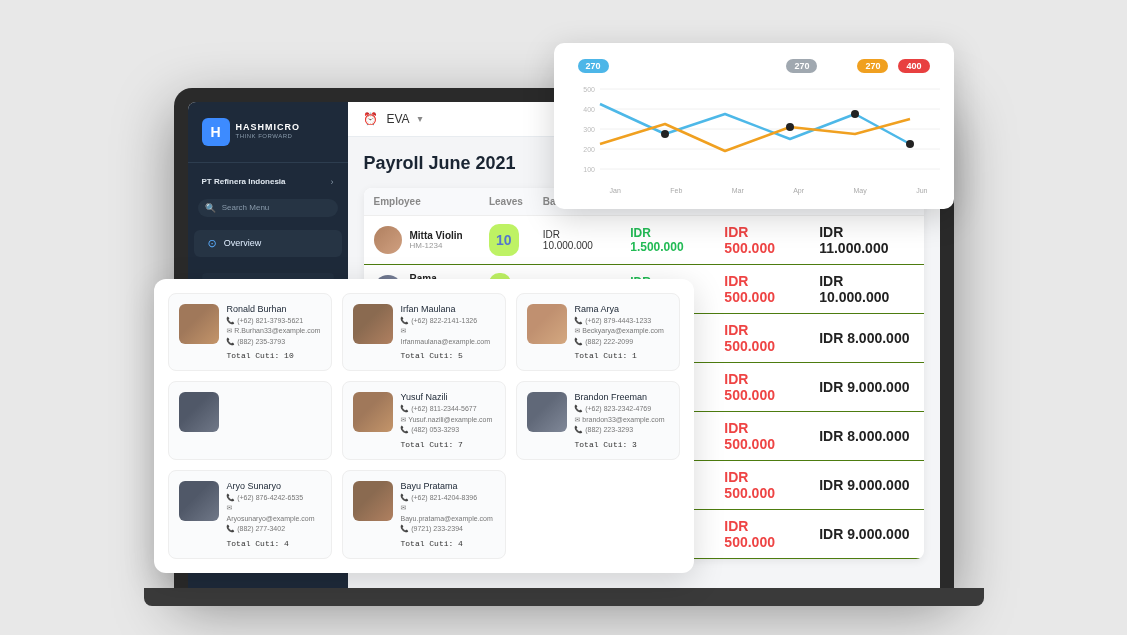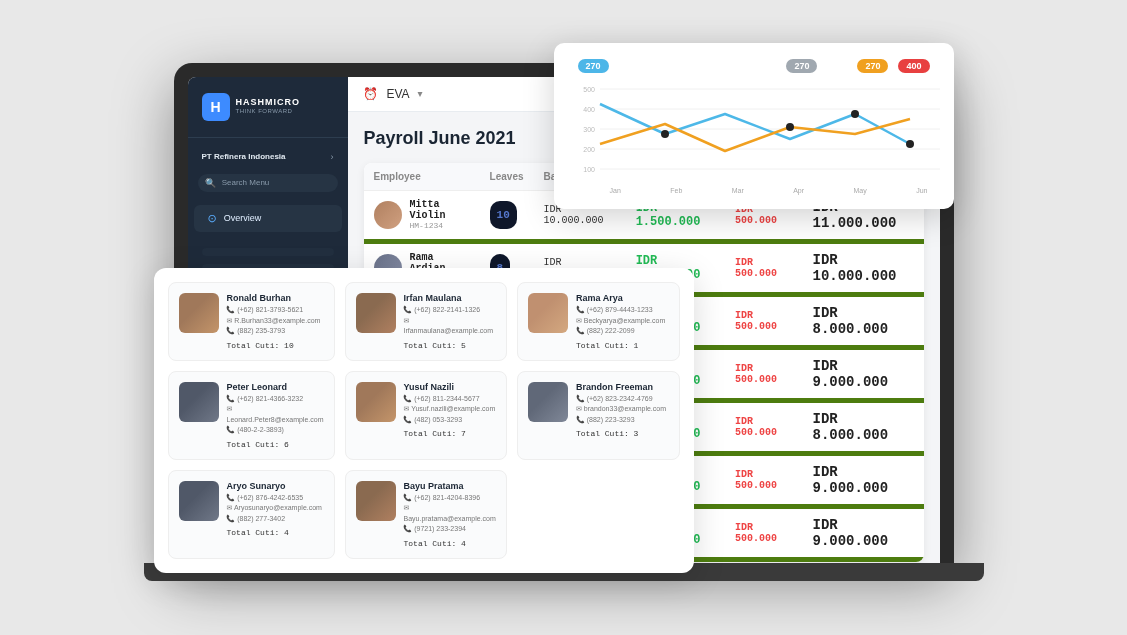--- a/index.html
+++ b/index.html
@@ -223,23 +223,22 @@
     .payroll-table th {
       background: #f8f9fb;
       color: #888;
       font-weight: 600;
       padding: 8px 10px;
       text-align: left;
       border-bottom: 1px solid #eee;
     }
     .payroll-table td {
       padding: 8px 10px;
-      border-bottom: 5px solid #4d7c0f;
+      border-bottom: 1px solid #4d7c0f;
       color: #333;
-      font-family: Liberation Mono, monospace;
     }
     .employee-cell {
       display: flex;
       align-items: center;
       gap: 8px;
     }
     .emp-avatar {
       width: 28px;
       height: 28px;
       border-radius: 50%;
@@ -253,29 +252,29 @@
     .emp-info .emp-name {
       font-size: 10px;
       font-weight: 600;
       color: #222;
     }
     .emp-info .emp-id {
       font-size: 8px;
       color: #999;
     }
     .leaves-badge {
-      background: #0f172a;
+      background: #bef264;
       color: #5577cc;
       padding: 8px 7px;
       border-radius: 10px;
-      font-size: 11px;
+      font-size: 14px;
       font-weight: 600;
     }
     .idr-green { color: #22bb55; font-weight: 600; font-size: 12px; }
-    .idr-red { color: #ee4444; font-weight: 600; font-size: 10px; }
+    .idr-red { color: #ee4444; font-weight: 600; font-size: 14px; }
     .idr-dark { color: #222; font-weight: 600; font-size: 14px; }
     .idr-base { color: #333; font-size: 10px; }
 
     
     .chart-popup {
       position: absolute;
       top: 20px;
       right: 60px;
       width: 400px;
       background: white;
@@ -326,21 +325,21 @@
     .emp-card-avatar {
       width: 40px;
       height: 40px;
       border-radius: 6px;
       background: #ddd;
       flex-shrink: 0;
       overflow: hidden;
     }
     .emp-card-info .name {
       font-size: 9px;
-      font-weight: 700;
+      font-weight: 400;
       color: #1a2533;
       margin-bottom: 2px;
     }
     .emp-card-info .detail {
       font-size: 7px;
       color: #777;
       line-height: 1.5;
     }
     .emp-card-info .cuti {
       font-size: 8px;
@@ -373,21 +372,21 @@
       display: inline-block;
     }
     .bubble-blue { background: #4db6e8; }
     .bubble-orange { background: #f0a020; }
     .bubble-red { background: #e84040; }
     .bubble-gray { background: #a0a8b0; }
   </style>
 </head>
 <body>
 
-<div style="position:relative; width:900px; height:590px; display:flex; align-items:flex-start; justify-content:center;">
+<div style="position:relative; width:900px; height:590px; display:flex; align-items:center; justify-content:center;">
 
   <div class="chart-popup">
     <div class="chart-area">
       
       <div style="display:flex; justify-content:space-between; align-items:flex-start; margin-bottom:6px; padding: 0 8px;">
         <span class="chart-label-bubble bubble-blue">270</span>
         <span style="flex:1"></span>
         <span class="chart-label-bubble bubble-gray" style="margin-right:40px;">270</span>
         <span class="chart-label-bubble bubble-orange" style="margin-right:10px;">270</span>
         <span class="chart-label-bubble bubble-red">400</span>
@@ -630,27 +629,20 @@
     <div class="emp-card-info">
       <div class="name">Rama Arya</div>
       <div class="detail">📞 (+62) 879-4443-1233</div>
       <div class="detail">✉ Beckyarya@example.com</div>
       <div class="detail">📞 (882) 222-2099</div>
       <div class="cuti">Total Cuti: 1</div>
     </div>
   </div>
         <div class="emp-card">
     <div class="emp-card-avatar face-suit-2"></div>
-    <div class="emp-card-info">
-      <div class="name">Peter Leonard</div>
-      <div class="detail">📞 (+62) 821-4366-3232</div>
-      <div class="detail">✉ Leonard.Peter8@example.com</div>
-      <div class="detail">📞 (480-2-2-3893)</div>
-      <div class="cuti">Total Cuti: 6</div>
-    </div>
   </div>
         <div class="emp-card">
     <div class="emp-card-avatar face-male-1"></div>
     <div class="emp-card-info">
       <div class="name">Yusuf Nazili</div>
       <div class="detail">📞 (+62) 811-2344-5677</div>
       <div class="detail">✉ Yusuf.nazili@example.com</div>
       <div class="detail">📞 (482) 053-3293</div>
       <div class="cuti">Total Cuti: 7</div>
     </div>

